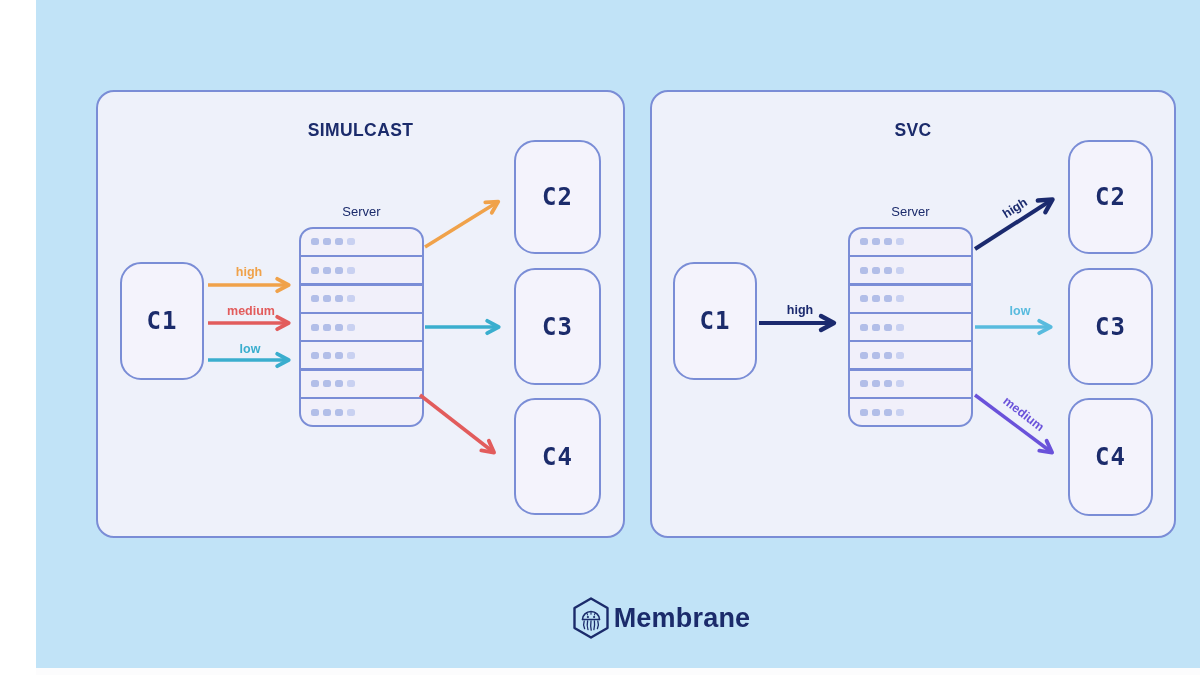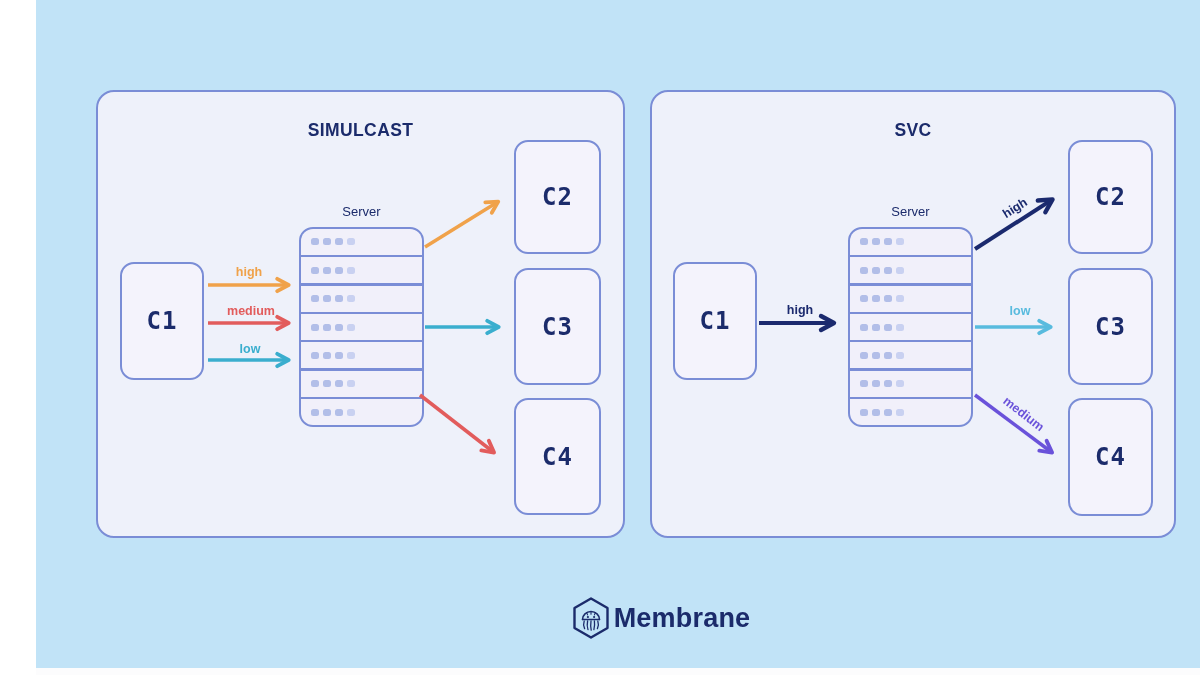--- a/index.html
+++ b/index.html
@@ -16,21 +16,21 @@
     box-sizing:border-box;
   }
   .panel-simulcast { left:60px; width:529px; }
   .panel-svc { left:614px; width:526px; }
   .panel-title {
     position:absolute; top:28px; left:0; width:100%; text-align:center;
     font-size:17.5px; font-weight:bold; letter-spacing:.4px; color:#1B2B6B;
   }
   .client-box {
     position:absolute; box-sizing:border-box;
-    background:#F4F3FC; border:2.5px solid #7A8DD6; border-radius:14px;
+    background:#F4F3FC; border:2.5px solid #7A8DD6; border-radius:21px;
     display:flex; align-items:center; justify-content:center;
     font-family:"DejaVu Sans Mono", monospace; font-weight:bold;
     font-size:24px; color:#1B2B6B; letter-spacing:1px;
   }
   .server {
     position:absolute; box-sizing:border-box; width:125px; height:200px;
     border:2.5px solid #7A8DD6; border-radius:14px; overflow:hidden;
     background:#7A8DD6; display:flex; flex-direction:column; gap:2.5px;
   }
   .server-row {

